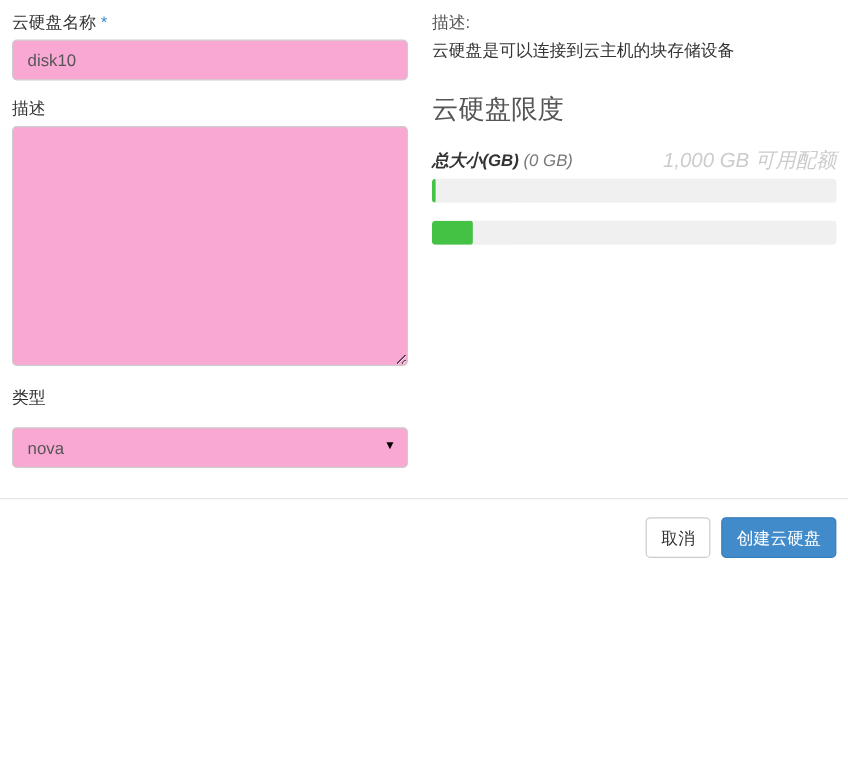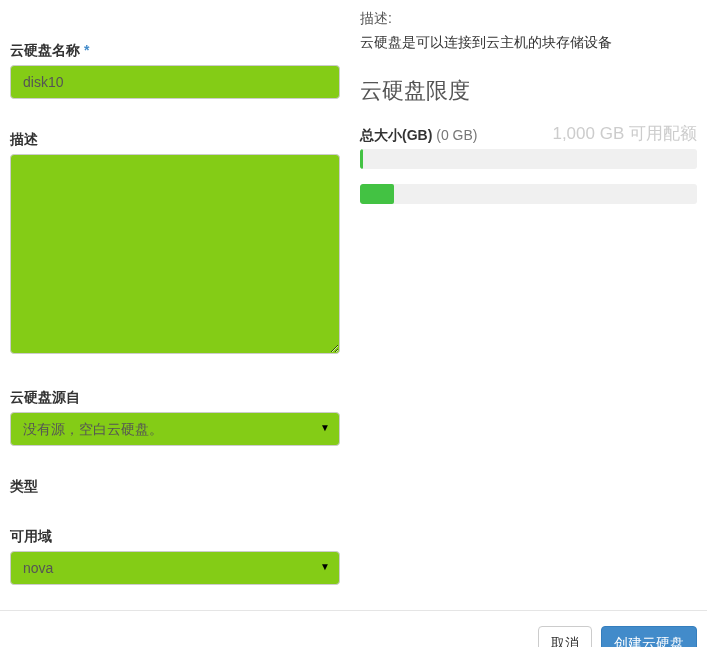--- a/index.html
+++ b/index.html
@@ -1,32 +1,32 @@
 <!DOCTYPE html>
 <html><head>
 <meta charset="utf-8">
 <style>
 * { box-sizing: border-box; margin: 0; padding: 0; }
 body { font-family: "Helvetica Neue", Helvetica, Arial, sans-serif; font-size: 14px; color: #333; background: #fff; width: 707px; }
 .modal-body { display: flex; padding: 10px 10px 0 10px; }
 .left-col { width: 340px; padding-right: 10px; }
 .right-col { flex: 1; padding-left: 10px; }
 .form-group { margin-bottom: 15px; }
-.form-label { display: block; font-weight: bold; font-size: 14px; margin-bottom: 5px; color: #333; margin-top: 32px; }
+.form-label { display: block; font-weight: normal; font-size: 14px; margin-bottom: 5px; color: #333; }
 .required { color: #428bca; }
-.form-control { width: 100%; padding: 6px 12px; font-size: 14px; line-height: 1.42857143; color: #555; background-color: #84cc16; border: 1px solid #ccc; border-radius: 4px; height: 34px; }
+.form-control { width: 100%; padding: 6px 12px; font-size: 14px; line-height: 1.42857143; color: #555; background-color: #f9a8d4; border: 1px solid #ccc; border-radius: 4px; height: 34px; }
 textarea.form-control { height: 200px; resize: both; }
 select.form-control { appearance: none; -webkit-appearance: none; background-image: none; padding-right: 24px; background-repeat: no-repeat; }
 .select-wrap { position: relative; }
 .select-wrap::after { content: "▼"; position: absolute; right: 10px; top: 10px; font-size: 10px; color: #000; pointer-events: none; }
 h3.section-title { font-size: 22px; font-weight: normal; color: #555; margin-bottom: 16px; }
 .desc-colon { font-size: 14px; font-weight: normal; color: #555; }
 .desc-text { font-size: 14px; color: #333; margin-top: 6px; margin-bottom: 24px; }
 .quota-row { margin-bottom: 15px; }
-.quota-head { display: flex; justify-content: space-between; align-items: flex-end; font-size: 14px; }
+.quota-head { display: flex; justify-content: space-between; align-items: center; font-size: 14px; font-style: italic; }
 .quota-name { font-weight: bold; color: #333; }
 .quota-current { color: #777; font-weight: normal; }
 .quota-avail { color: #ccc; font-size: 17px; }
 .progress { height: 20px; background-color: #f0f0f0; border-radius: 3px; margin-top: 4px; overflow: hidden; position: relative; }
 .progress-bar { height: 100%; background-color: #43c243; border-radius: 2px; }
 .modal-footer { border-top: 1px solid #e5e5e5; padding: 15px 10px; text-align: right; margin-top: 10px; }
 .btn { display: inline-block; padding: 6px 12px; font-size: 14px; line-height: 1.42857143; text-align: center; border-radius: 4px; cursor: pointer; border: 1px solid transparent; }
 .btn-default { color: #333; background-color: #fff; border-color: #ccc; }
 .btn-primary { color: #fff; background-color: #428bca; border-color: #357ebd; margin-left: 5px; }
 </style>
@@ -41,36 +41,27 @@
         <span class="required">*</span>
       </label>
       <input type="text" class="form-control" value="disk10" style="">
     </div>
 
     <div class="form-group">
       <label class="form-label">描述</label>
       <textarea class="form-control" style=""></textarea>
     </div>
 
-    <div class="form-group">
-      <label class="form-label">云硬盘源自</label>
-      <div class="select-wrap">
-        <select class="form-control">
-          <option>没有源，空白云硬盘。</option>
-        </select>
-      </div>
-    </div>
 
     <div class="form-group">
       <label class="form-label">类型</label>
     </div>
 
 
     <div class="form-group">
-      <label class="form-label">可用域</label>
       <div class="select-wrap">
         <select class="form-control">
           <option>nova</option>
         </select>
       </div>
     </div>
   </div>
 
   <div class="right-col">
     <div class="desc-colon">描述:</div>

